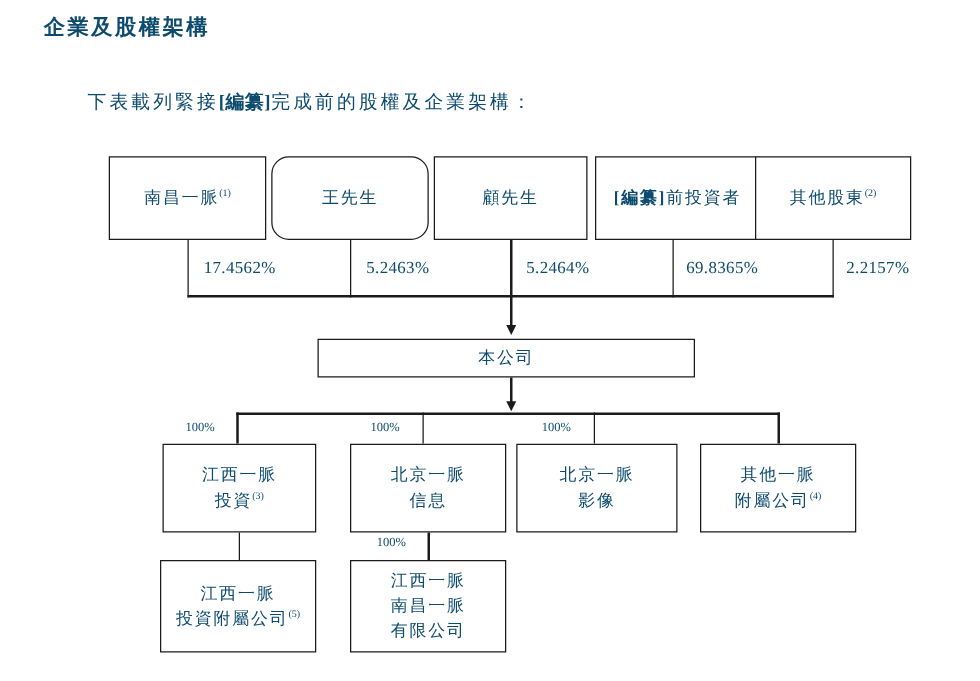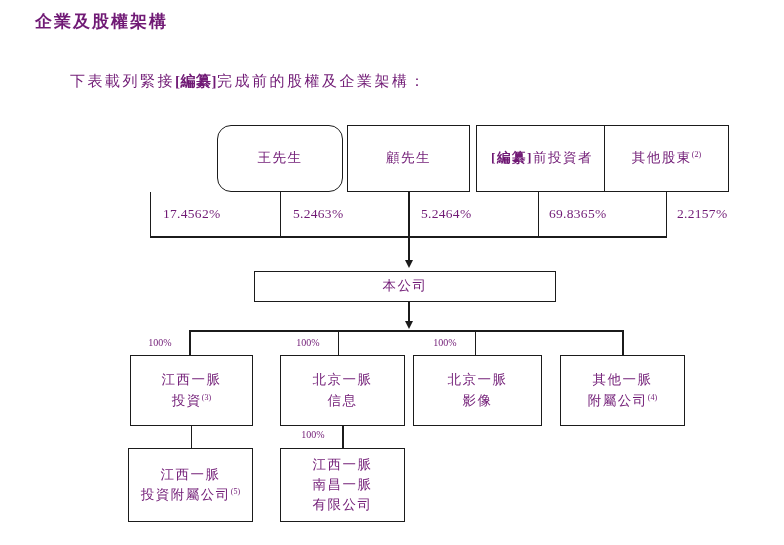--- a/index.html
+++ b/index.html
@@ -1,18 +1,18 @@
 <!DOCTYPE html>
 <html><head>
 <meta charset="utf-8">
 <style>
   html,body{margin:0;padding:0;background:#ffffff;}
   #page{
     position:relative;width:784px;height:545px;background:#ffffff;overflow:hidden;
-    font-family:"Liberation Serif","DejaVu Serif",serif;color:#701a75;
+    font-family:"Liberation Serif","DejaVu Serif",serif;color:#0c4a6e;
   }
   .abs{position:absolute;}
   #doc-heading{
     left:35px;top:10px;font-size:17px;font-weight:bold;letter-spacing:2px;
   }
   #intro{
     left:70px;top:72px;font-size:15px;letter-spacing:2.5px;white-space:nowrap;text-align:center;
   }
   #intro b{letter-spacing:0.5px;}
   .box{
@@ -31,20 +31,23 @@
   .pct100{font-size:10px;width:50px;text-align:center;white-space:nowrap;}
 </style>
 </head>
 <body>
 
 <div id="page">
 
   <div id="doc-heading" class="abs">企業及股權架構</div>
   <div id="intro" class="abs"><span>下表載列緊接</span><b>[編纂]</b><span>完成前的股權及企業架構：</span></div>
 
+  <div class="box abs" style="left:87px;top:125px;width:126px;height:67px;">
+    <div class="lbl"><span>南昌一脈</span><sup>(1)</sup></div>
+  </div>
   <div class="box abs" style="left:217px;top:125px;width:126px;height:67px;border-radius:14px;">
     <div class="lbl"><span>王先生</span></div>
   </div>
   <div class="box abs" style="left:347px;top:125px;width:123px;height:67px;">
     <div class="lbl"><span>顧先生</span></div>
   </div>
   <div class="box abs" style="left:476px;top:125px;width:132px;height:67px;">
     <div class="lbl"><b>[編纂]</b><span>前投資者</span></div>
   </div>
   <div class="box abs" style="left:604px;top:125px;width:125px;height:67px;">

